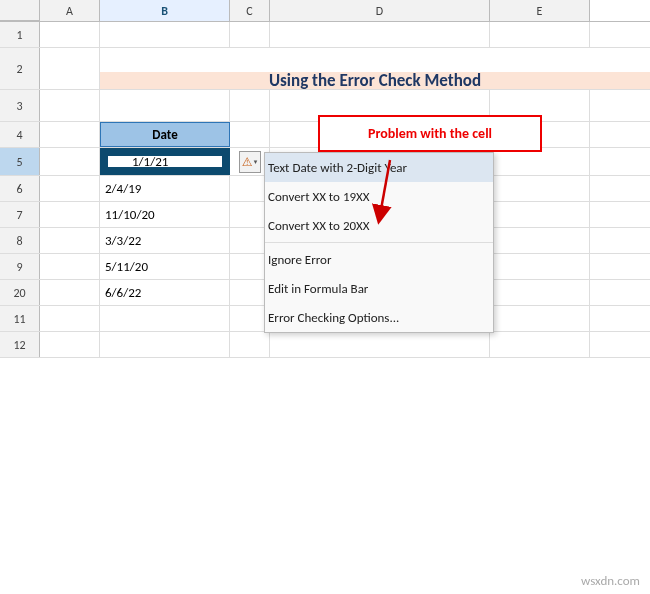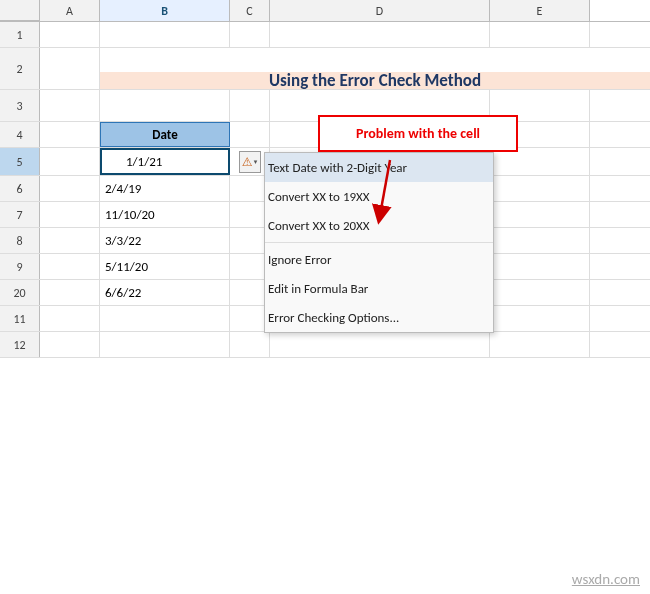--- a/index.html
+++ b/index.html
@@ -174,21 +174,21 @@
       border: none;
       border-top: 1px solid #ddd;
       margin: 2px 0;
     }
 
     
     .annotation-box {
       position: absolute;
       top: 115px;
       left: 318px;
-      width: 200px;
+      width: 224px;
       padding: 8px 12px;
       border: 2px solid #e00;
       background: #fff;
       font-size: 14px;
       font-weight: bold;
       color: #e00;
       text-align: center;
       z-index: 200;
     }
     
@@ -198,23 +198,22 @@
       left: 370px;
       z-index: 200;
       pointer-events: none;
     }
 
     
     .watermark {
       position: absolute;
       bottom: 6px;
       right: 10px;
-      font-size: 15px;
+      font-size: 13px;
       color: #aaa;
-      text-decoration: underline;
     }
 
     
     .row-5-num {
       background: #bdd7ee;
     }
   </style>
 </head>
 <body>
 
@@ -260,21 +259,21 @@
       <div class="cell cell-a"></div>
       <div class="cell cell-b date-header">Date</div>
       <div class="cell cell-c"></div>
       <div class="cell cell-d"></div>
       <div class="cell cell-e"></div>
     </div>
 
     <div class="row selected-row" style="height:28px;">
       <div class="row-num row-5-num">5</div>
       <div class="cell cell-a"></div>
-      <div class="cell cell-b" style="border:2px solid #0c4a6e;padding-left:24px;">1/1/21</div>
+      <div class="cell cell-b" style="border:8px solid #0c4a6e;padding-left:24px;">1/1/21</div>
       <div class="cell cell-c" style="padding:0; position:relative;">
         <button class="error-btn" title="Error options">
           <span class="warning-icon">⚠</span>
           <span class="dropdown-arrow">▾</span>
         </button>
       </div>
       <div class="cell cell-d"></div>
       <div class="cell cell-e"></div>
     </div>
 

